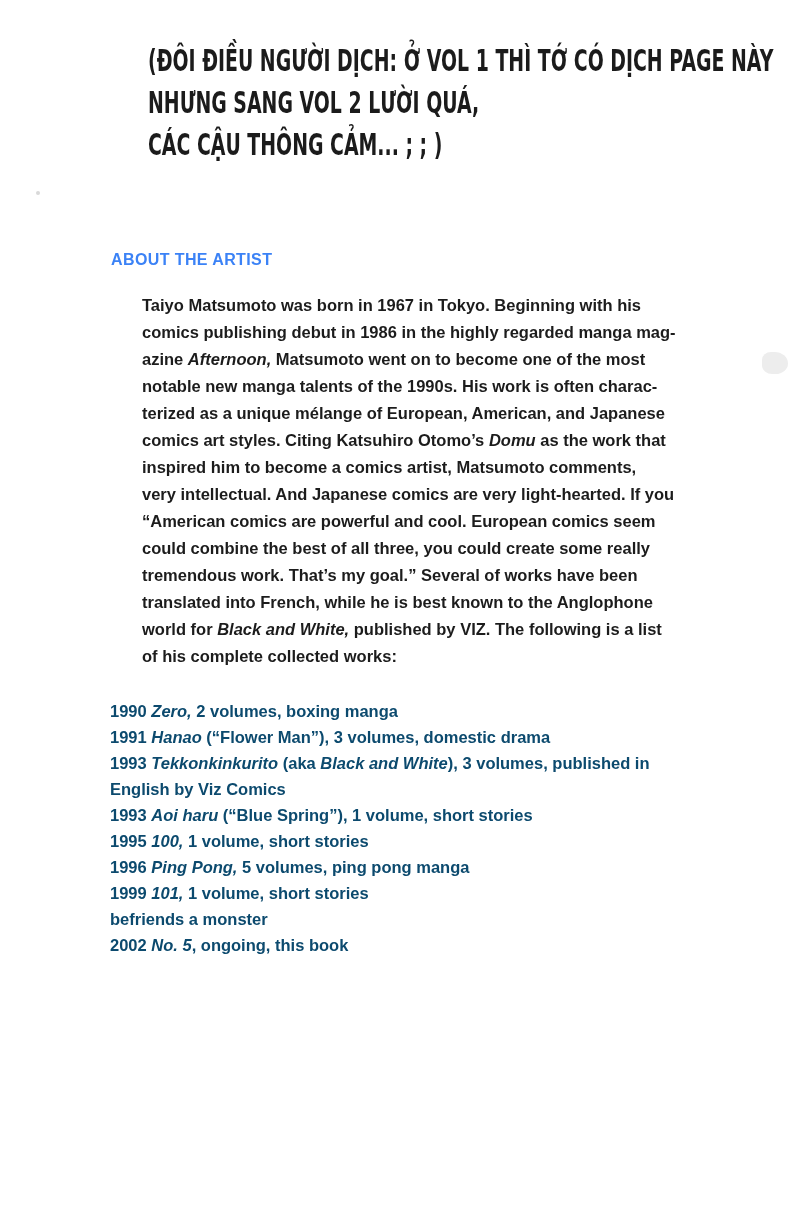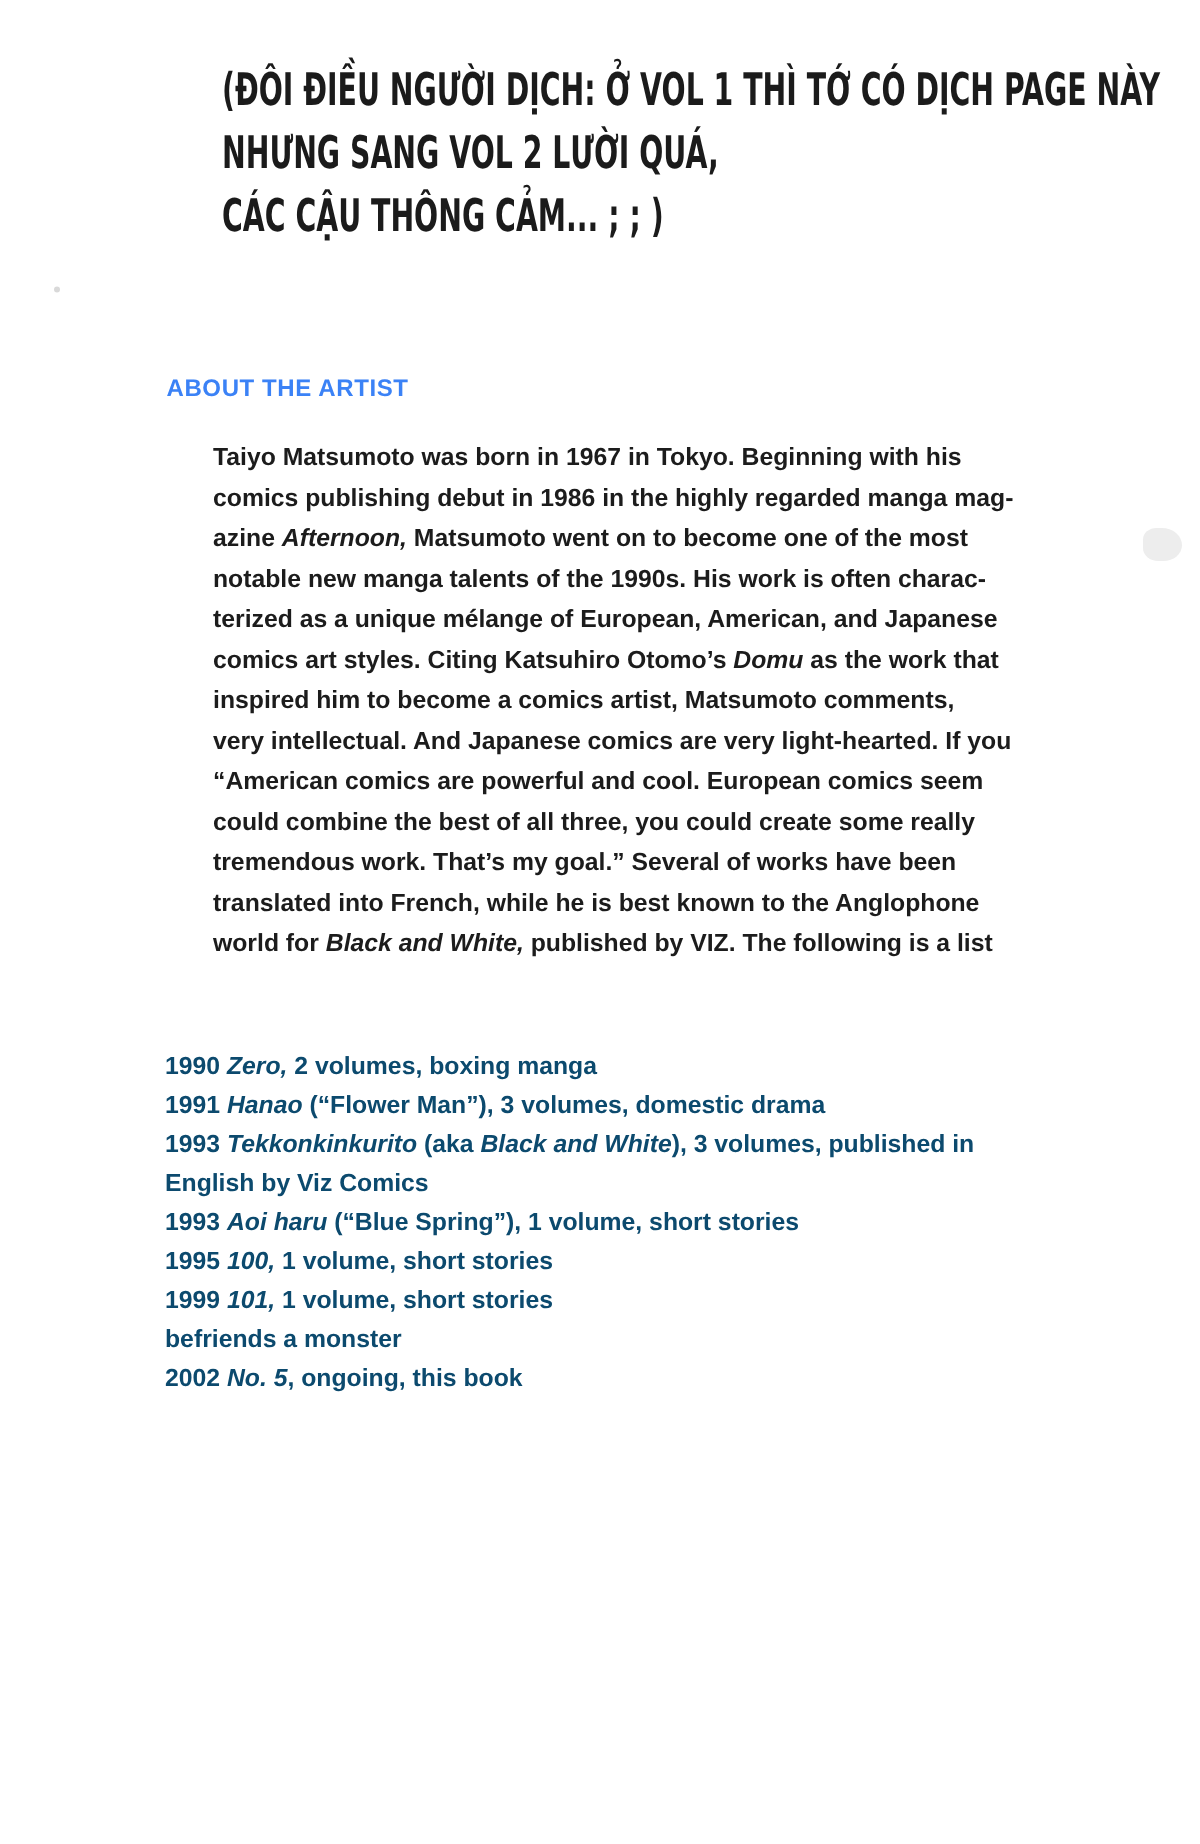--- a/index.html
+++ b/index.html
@@ -102,28 +102,30 @@
     <div class="line"><span>notable new manga talents of the 1990s. His work is often charac-</span></div>
     <div class="line"><span>terized as a unique mélange of European, American, and Japanese</span></div>
     <div class="line"><span>comics art styles. Citing Katsuhiro Otomo’s </span><span class="it">Domu</span><span> as the work that</span></div>
     <div class="line"><span>inspired him to become a comics artist, Matsumoto comments,</span></div>
     <div class="line"><span>very intellectual. And Japanese comics are very light-hearted. If you</span></div>
     <div class="line"><span>“American comics are powerful and cool. European comics seem</span></div>
     <div class="line"><span>could combine the best of all three, you could create some really</span></div>
     <div class="line"><span>tremendous work. That’s my goal.” Several of works have been</span></div>
     <div class="line"><span>translated into French, while he is best known to the Anglophone</span></div>
     <div class="line"><span>world for </span><span class="it">Black and White,</span><span> published by VIZ. The following is a list</span></div>
+    <div class="line"><span>of his complete collected works:</span></div>
   </div>
 
 <div class="works">
     <div class="line"><span>1990 </span><span class="it">Zero,</span><span> 2 volumes, boxing manga</span></div>
     <div class="line"><span>1991 </span><span class="it">Hanao</span><span> (“Flower Man”), 3 volumes, domestic drama</span></div>
     <div class="line"><span>1993 </span><span class="it">Tekkonkinkurito</span><span> (aka </span><span class="it">Black and White</span><span>), 3 volumes, published in</span></div>
     <div class="line"><span>English by Viz Comics</span></div>
     <div class="line"><span>1993 </span><span class="it">Aoi haru</span><span> (“Blue Spring”), 1 volume, short stories</span></div>
     <div class="line"><span>1995 </span><span class="it">100,</span><span> 1 volume, short stories</span></div>
+    <div class="line"><span>1996 </span><span class="it">Ping Pong,</span><span> 5 volumes, ping pong manga</span></div>
     <div class="line"><span>1999 </span><span class="it">101,</span><span> 1 volume, short stories</span></div>
     <div class="line"><span>befriends a monster</span></div>
     <div class="line"><span>2002 </span><span class="it">No. 5</span><span>, ongoing, this book</span></div>
   </div>
 
 <div class="smudge"></div>
 <div class="speck"></div>
 
 </body></html>

